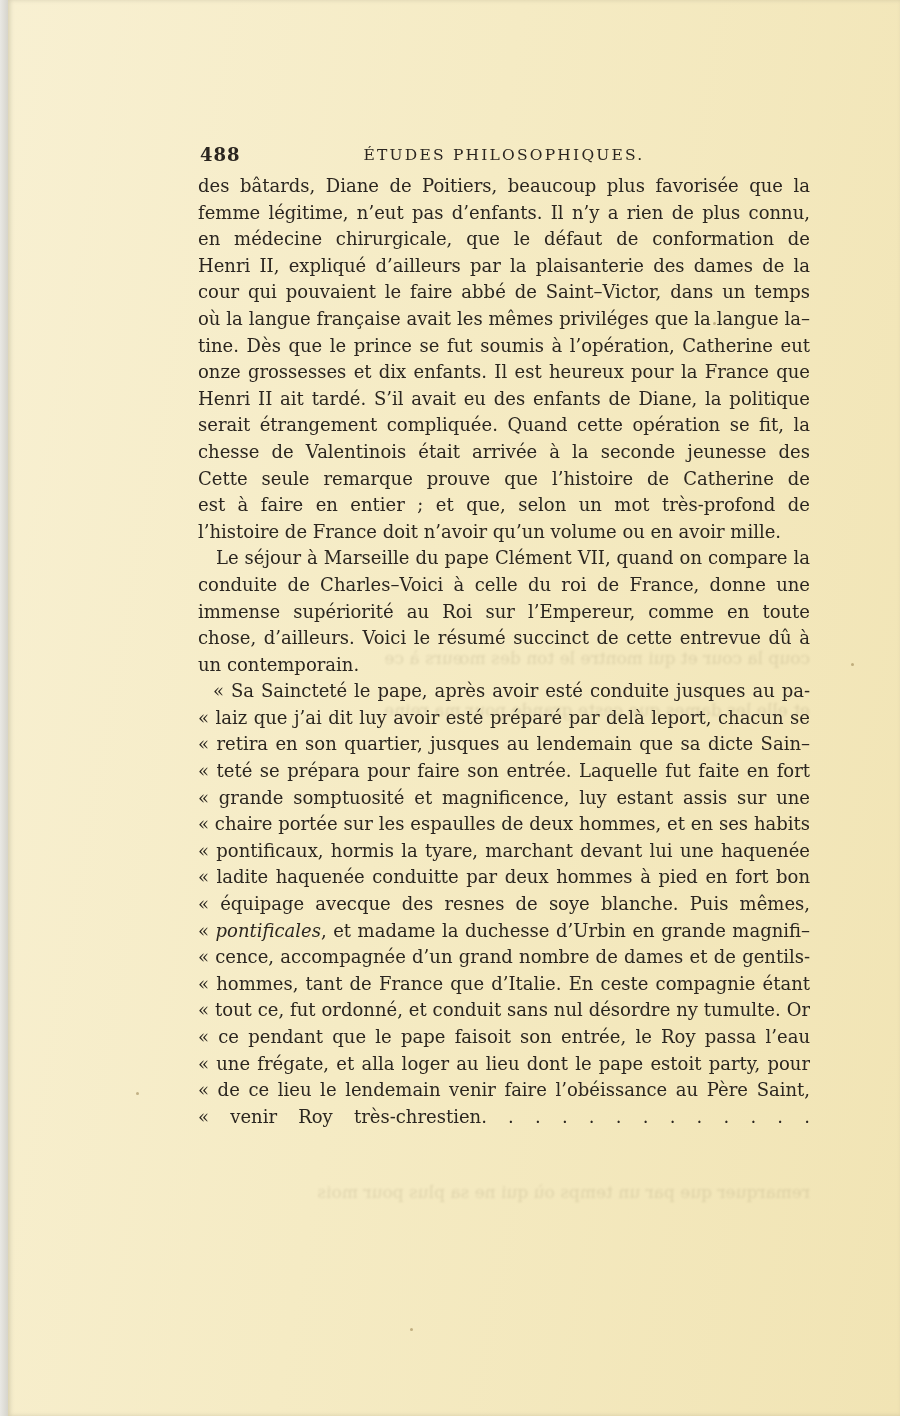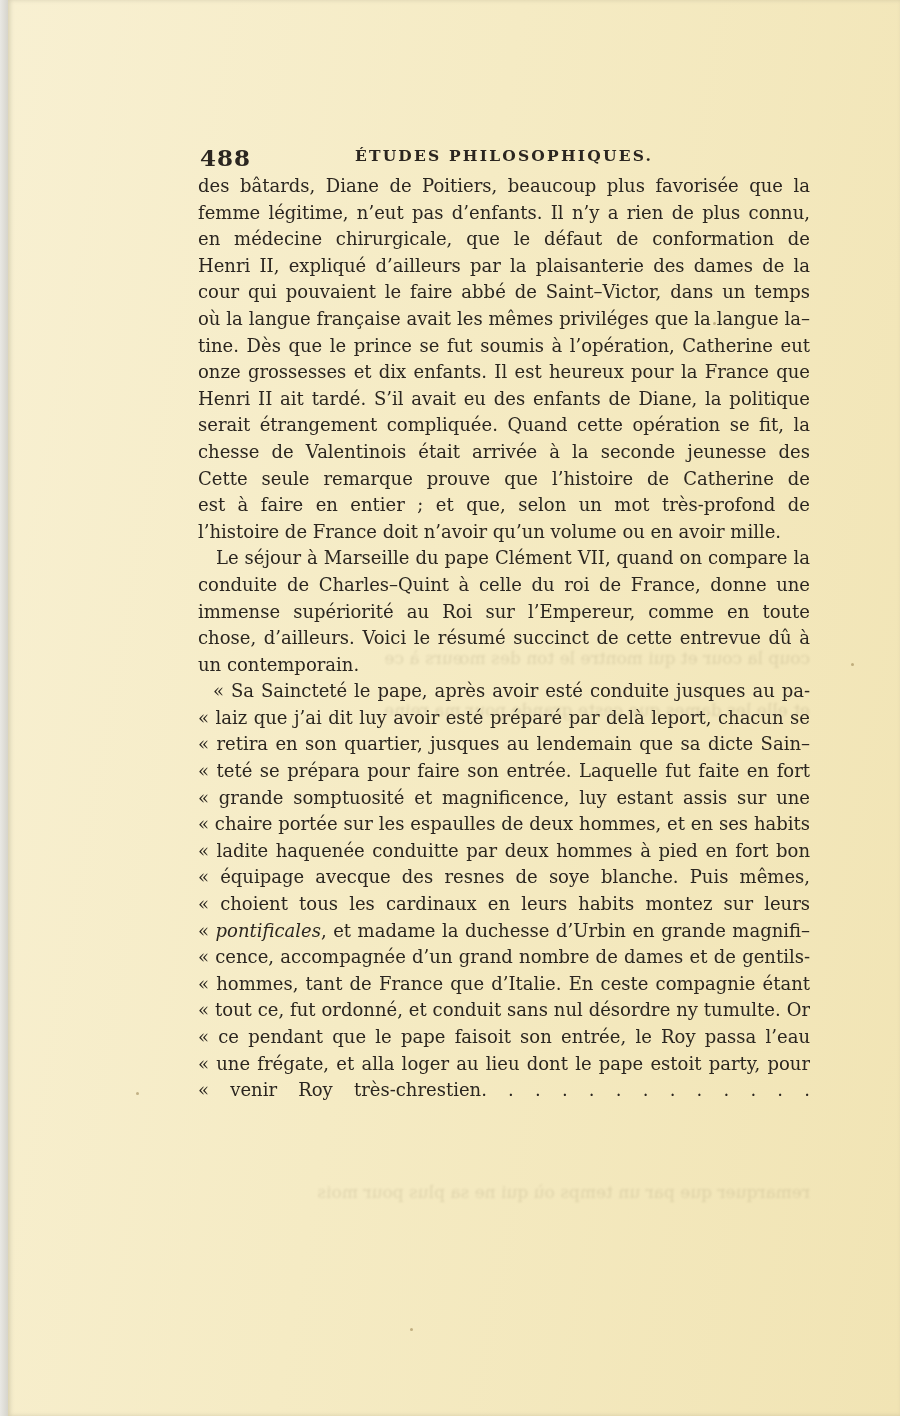--- a/index.html
+++ b/index.html
@@ -22,26 +22,26 @@
     background: linear-gradient(90deg, #e9e8e3, #d6d4cc);
   }
   .page-header {
     position: absolute;
     left: 190px; top: 144px; width: 612px;
     height: 24px;
     color: var(--ink);
   }
   .page-number {
     position: absolute; left: 2px; top: 0;
-    font-size: 23px; font-weight: bold; letter-spacing: 1px;
+    font-size: 18px; font-weight: bold; letter-spacing: 1px;
   }
   .running-title {
     position: absolute; left: 0; right: 0; top: 2px;
     text-align: center;
-    font-size: 15.5px; font-weight: bold; letter-spacing: 2.2px;
+    font-size: 15.5px; font-weight: normal; letter-spacing: 2.2px;
   }
   .text-block {
     position: absolute;
     left: 190px; top: 173px; width: 612px;
     color: var(--ink);
     font-size: 18px;
   }
   .para { margin: 0; padding: 0; }
   .line {
     height: 26.6px; line-height: 26.6px;
@@ -91,41 +91,42 @@
         <div class="line"><span>onze grossesses et dix enfants. Il est heureux pour la France que</span></div>
         <div class="line"><span>Henri II ait tardé. S’il avait eu des enfants de Diane, la politique se</span></div>
         <div class="line"><span>serait étrangement compliquée. Quand cette opération se fit, la du–</span></div>
         <div class="line"><span>chesse de Valentinois était arrivée à la seconde jeunesse des femmes.</span></div>
         <div class="line"><span>Cette seule remarque prouve que l’histoire de Catherine de Médicis</span></div>
         <div class="line"><span>est à faire en entier ; et que, selon un mot très-profond de Napoléon,</span></div>
         <div class="line lastline"><span>l’histoire de France doit n’avoir qu’un volume ou en avoir mille.</span></div>
       </div>
       <div class="para">
         <div class="line" style="text-indent: 18px;"><span>Le séjour à Marseille du pape Clément VII, quand on compare la</span></div>
-        <div class="line"><span>conduite de Charles–Quint à celle du roi de France, donne une</span></div>
+        <div class="line"><span>conduite de Charles–Voici à celle du roi de France, donne une</span></div>
         <div class="line"><span>immense supériorité au Roi sur l’Empereur, comme en toute</span></div>
         <div class="line"><span>chose, d’ailleurs. Voici le résumé succinct de cette entrevue dû à</span></div>
         <div class="line lastline"><span>un contemporain.</span></div>
       </div>
       <div class="para">
         <div class="line" style="text-indent: 15px;"><span>« Sa Saincteté le pape, après avoir esté conduite jusques au pa-</span></div>
         <div class="line"><span>« laiz que j’ai dit luy avoir esté préparé par delà leport, chacun se</span></div>
         <div class="line"><span>« retira en son quartier, jusques au lendemain que sa dicte Sain–</span></div>
         <div class="line"><span>« teté se prépara pour faire son entrée. Laquelle fut faite en fort</span></div>
         <div class="line"><span>« grande somptuosité et magnificence, luy estant assis sur une</span></div>
         <div class="line"><span>« chaire portée sur les espaulles de deux hommes, et en ses habits</span></div>
+        <div class="line"><span>« pontificaux, hormis la tyare, marchant devant lui une haquenée</span></div>
         <div class="line"><span>« ladite haquenée conduitte par deux hommes à pied en fort bon</span></div>
         <div class="line"><span>« équipage avecque des resnes de soye blanche. Puis mêmes, mar–</span></div>
-        <div class="line"><span>« choient tous les cardinaux en leurs habits montez sur leurs </span></div>
         <div class="line"><span>« </span><span class="it">pontificales</span><span>, et madame la duchesse d’Urbin en grande magnifi–</span></div>
         <div class="line"><span>« cence, accompagnée d’un grand nombre de dames et de gentils-</span></div>
         <div class="line"><span>« hommes, tant de France que d’Italie. En ceste compagnie étant</span></div>
         <div class="line"><span>« tout ce, fut ordonné, et conduit sans nul désordre ny tumulte. Or</span></div>
         <div class="line"><span>« ce pendant que le pape faisoit son entrée, le Roy passa l’eau dans</span></div>
         <div class="line"><span>« une frégate, et alla loger au lieu dont le pape estoit party, pour</span></div>
+        <div class="line"><span>« de ce lieu le lendemain venir faire l’obéissance au Père Saint,</span></div>
         <div class="line"><span>« venir Roy très-chrestien. . . . . . . . . . . . .</span></div>
       </div>
     </div>
 
   <div id="ghost-layer">
       <div class="ghost-line" style="top: 648px;">coup la cour et qui montre le ton des mœurs à ce</div>
       <div class="ghost-line" style="top: 700px;">et elle les dames que ceste grande pour ma reine</div>
       <div class="ghost-line" style="top: 1182px;">remarquer que par un temps où qui ne sa plus pour mois</div>
     </div>
   <div id="speck-layer">

